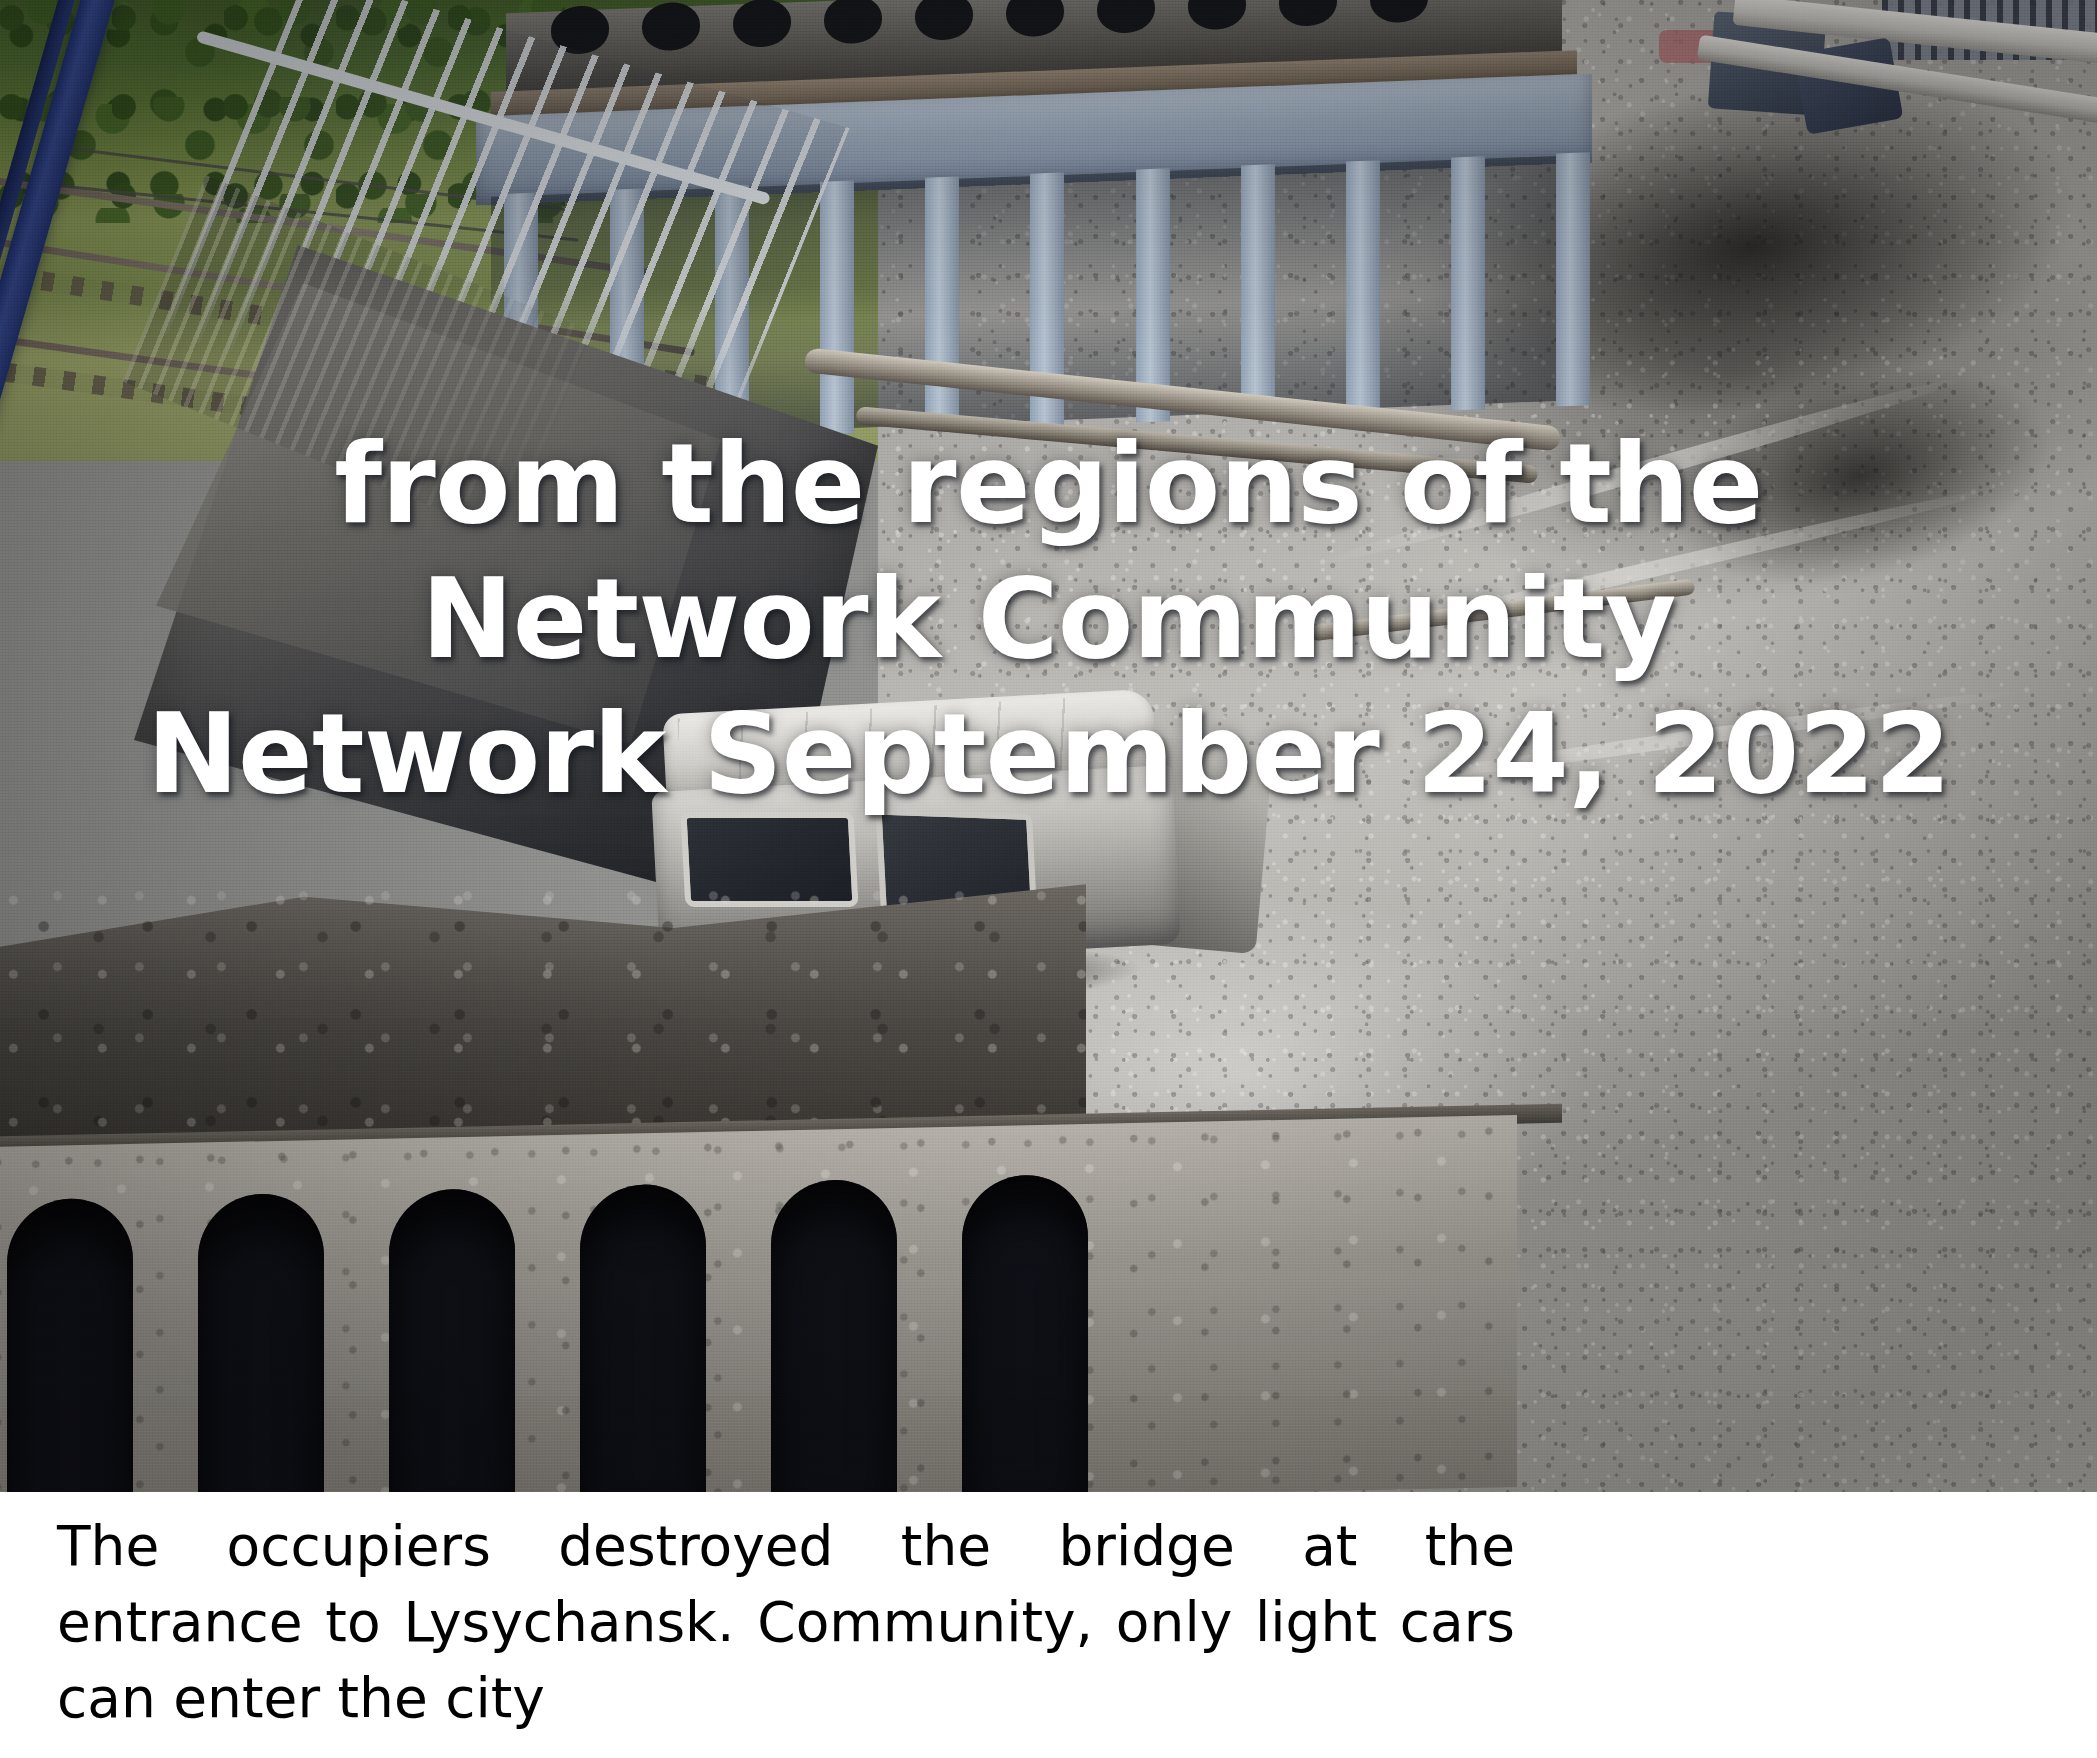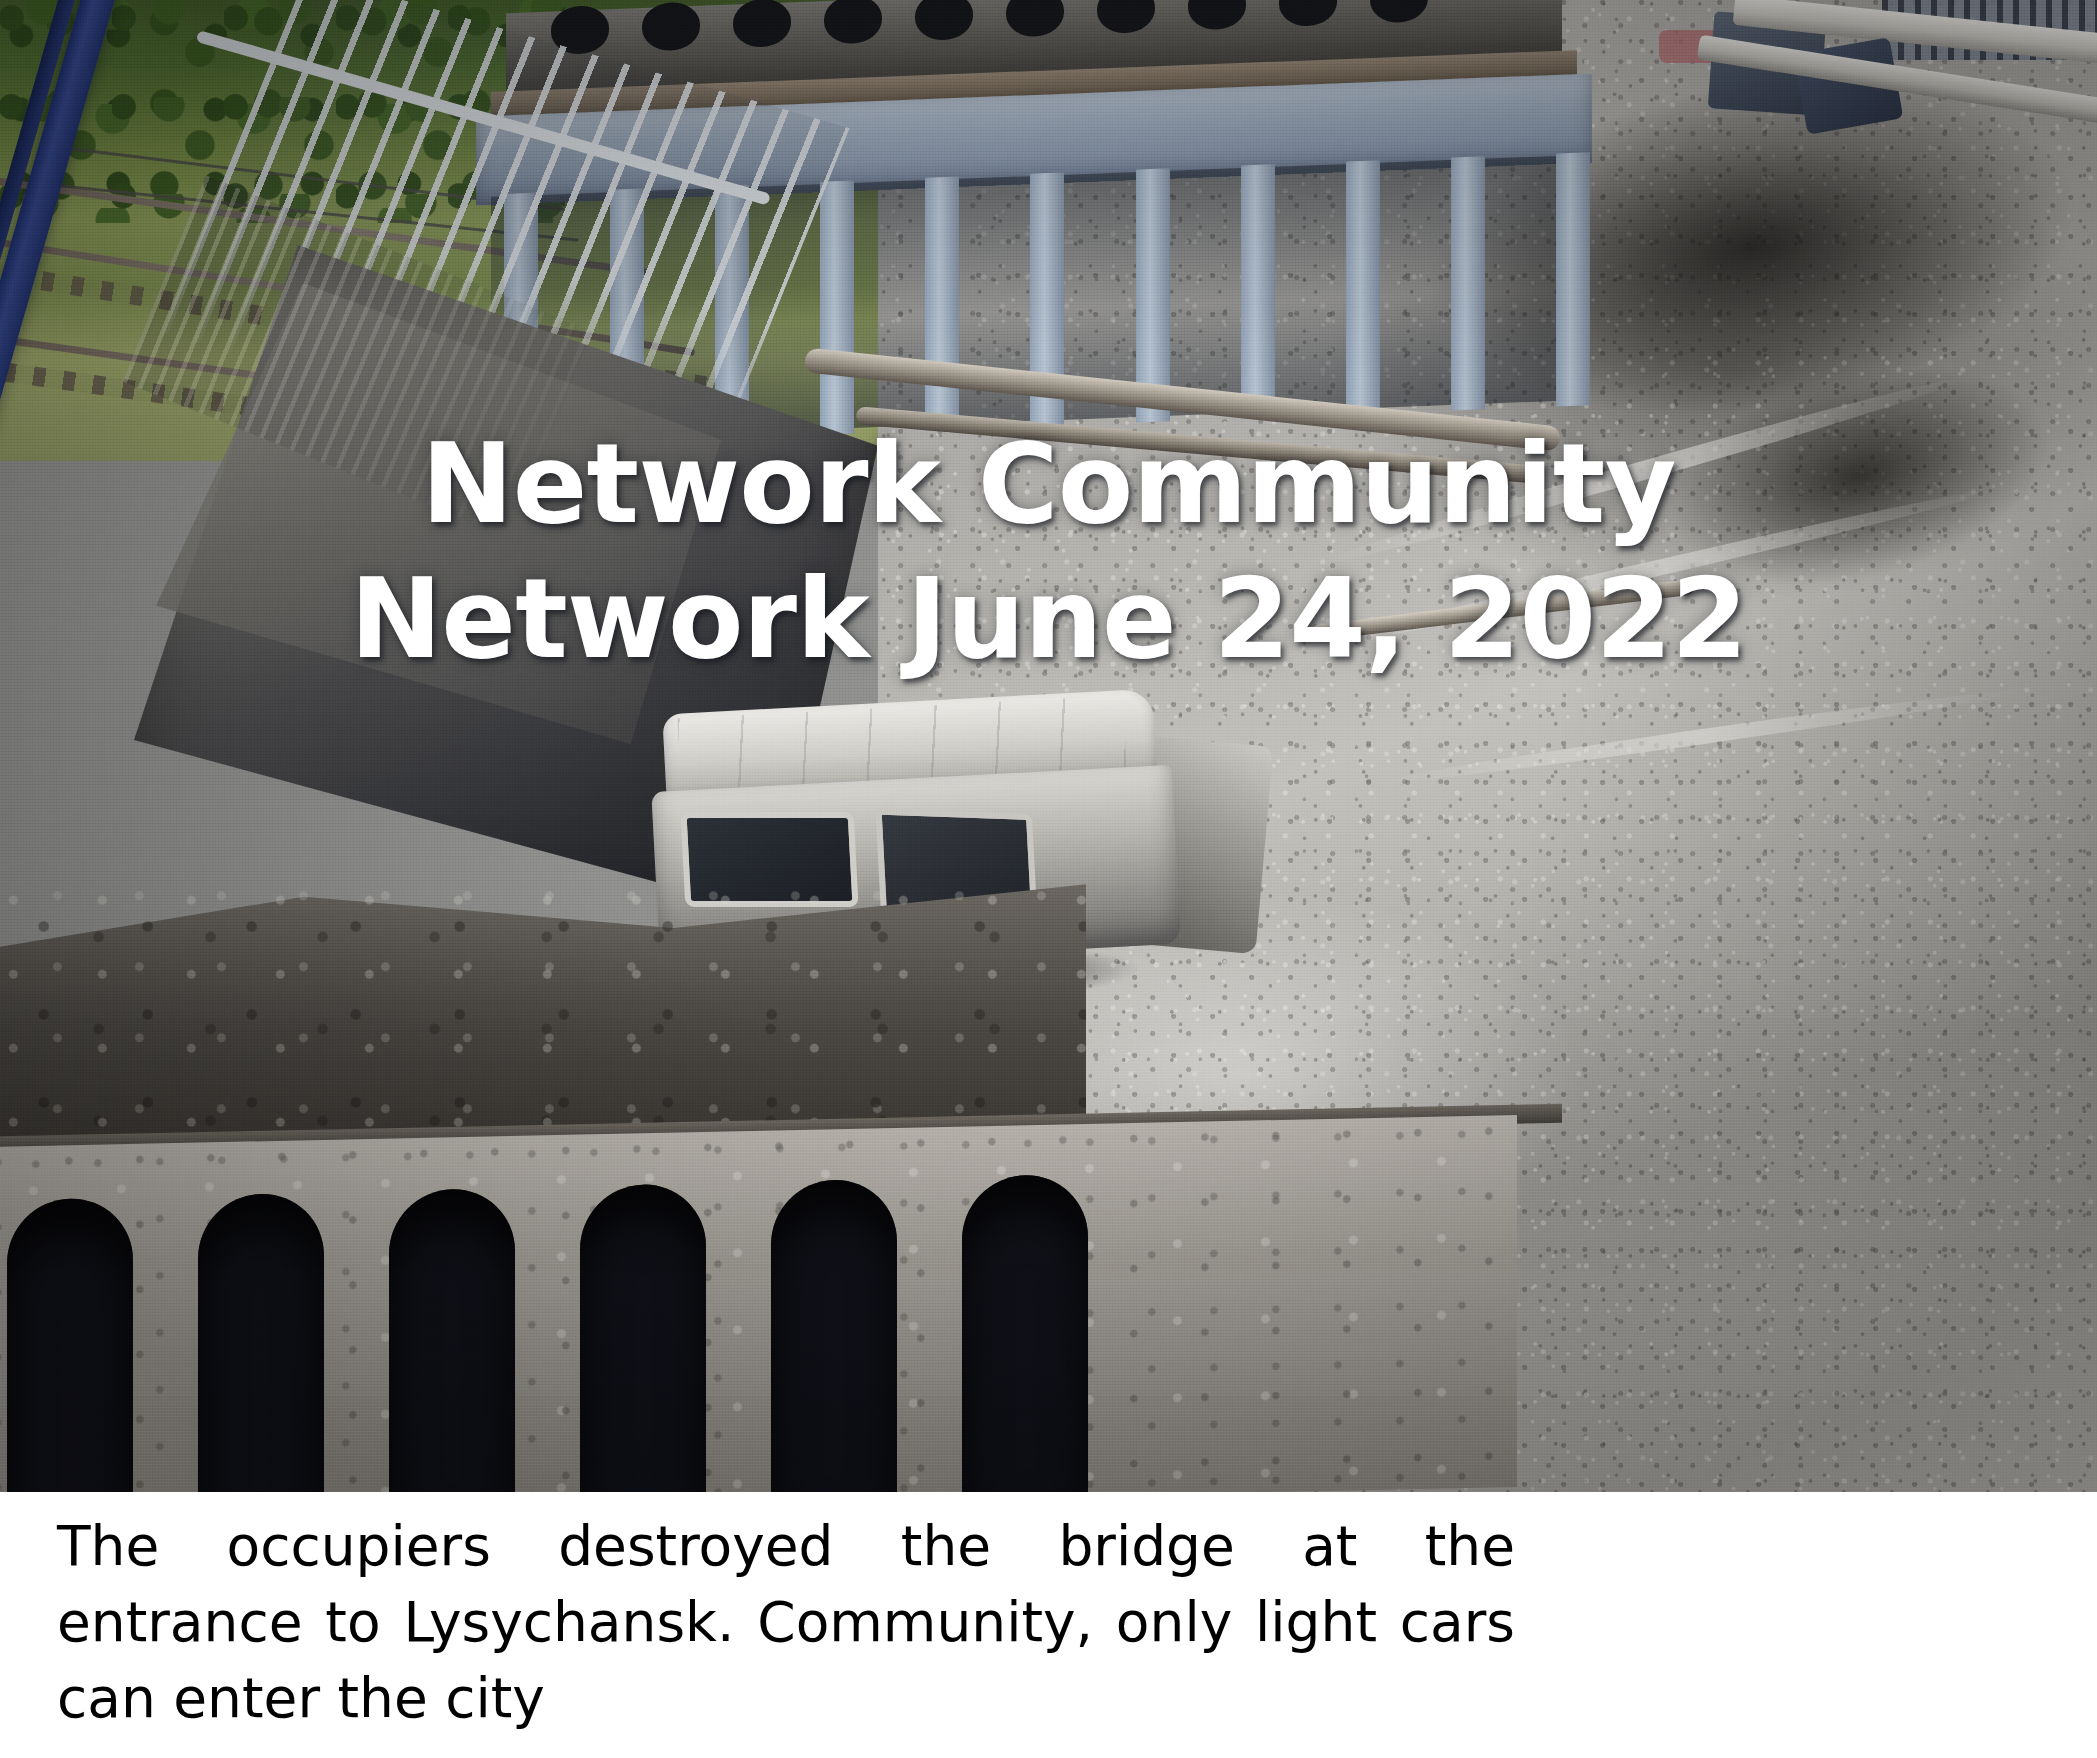--- a/index.html
+++ b/index.html
@@ -319,22 +319,23 @@
     <div class="layer" id="bin2"></div>
     <div class="layer" id="guardrail"></div>
     <div class="layer" id="bin"></div>
     <div class="layer" id="guardrail2"></div>
 
     <div class="layer" id="grain"></div>
     <div class="layer" id="vignette"></div>
   </div>
 
   <div id="title-overlay">
+    <div class="tline">from the regions of the</div>
     <div class="tline">Network Community</div>
-    <div class="tline">Network June 24, 2022</div>
+    <div class="tline">Network September 24, 2022</div>
   </div>
 
   <div id="caption-bar">
 
     <div id="caption-text">
       <span class="cl justified">The occupiers destroyed the bridge at the</span>
       <span class="cl justified">entrance to Lysychansk. Community, only light cars</span>
       <span class="cl">can enter the city</span>
     </div>
 

